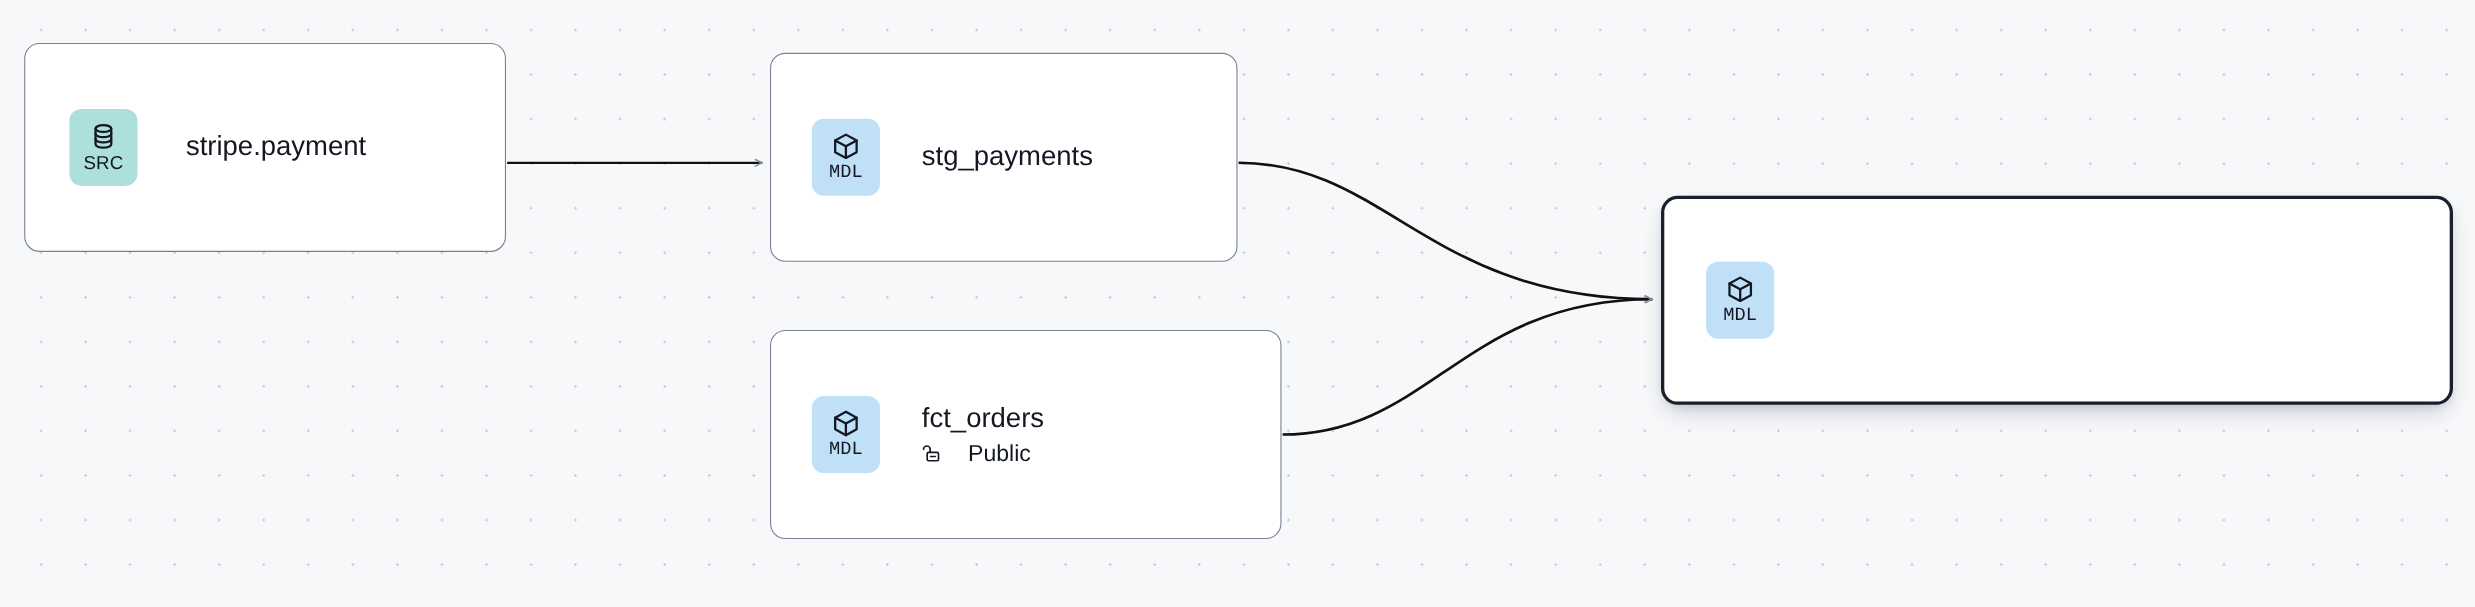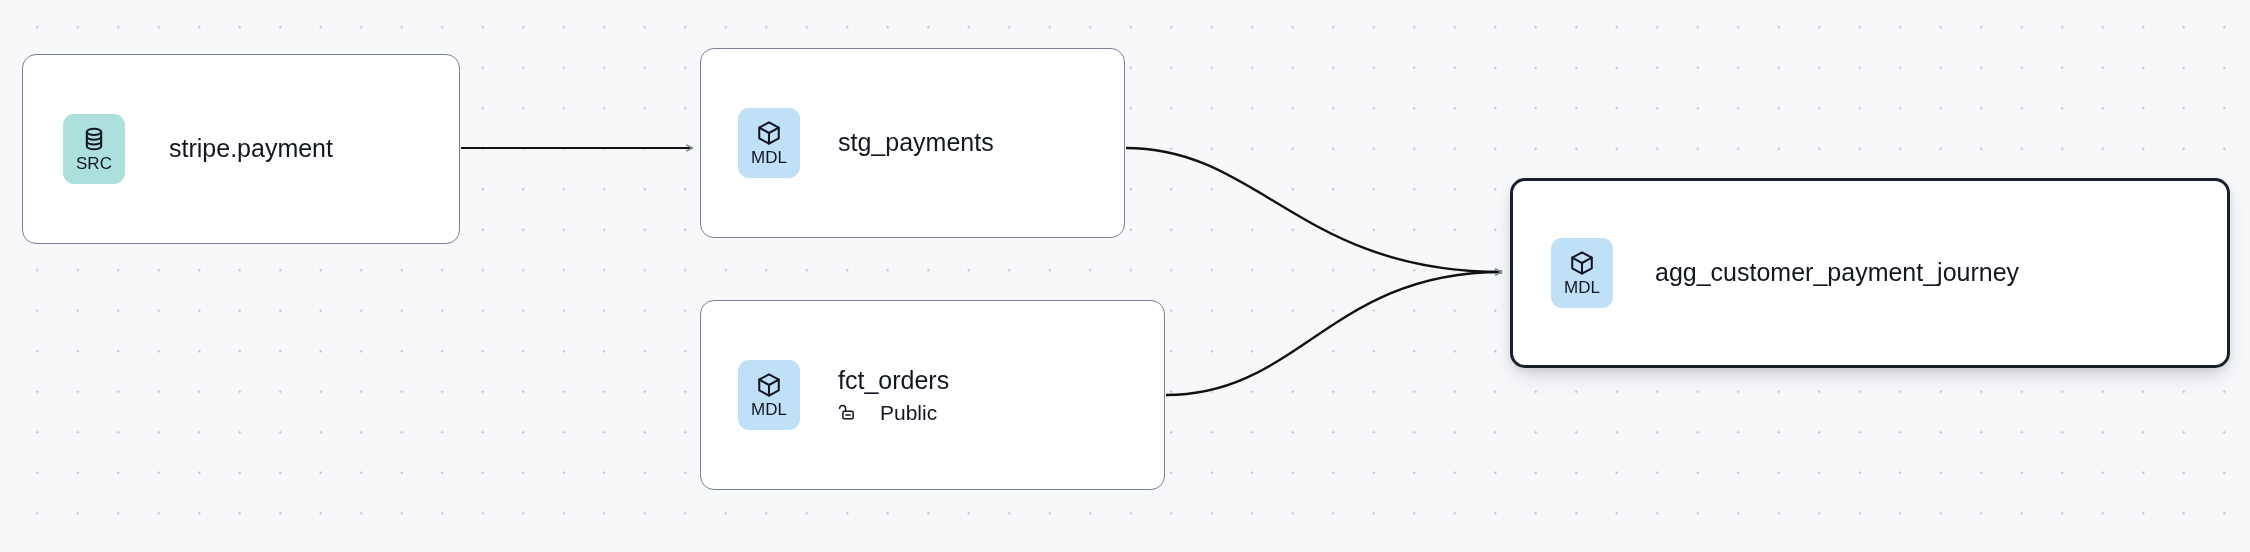--- a/index.html
+++ b/index.html
@@ -52,21 +52,21 @@
     width: 62px;
     height: 70px;
     border-radius: 11px;
     display: flex;
     flex-direction: column;
     align-items: center;
     justify-content: center;
     gap: 1px;
   }
   .badge.src { background: #ade0dd; }
-  .badge.mdl { background: #bfe0f7; }
+  .badge.mdl { background: #bfe0f7; font-family: Liberation Mono, monospace; }
 
   .badge svg {
     display: block;
     width: 26px;
     height: 26px;
   }
   .badge-text {
     font-size: 17px;
     line-height: 1;
     color: #131722;
@@ -100,21 +100,21 @@
   }
   .node-sub svg {
     display: block;
     width: 19px;
     height: 19px;
     flex: 0 0 auto;
   }
 
   
   #node-stripe-payment {
-    left: 22px;  top: 54px;  width: 438px; height: 190px;
+    left: 22px;  top: 39px;  width: 438px; height: 190px;
     padding-left: 40px; gap: 44px;
   }
   #node-stg-payments {
     left: 700px; top: 48px;  width: 425px; height: 190px;
     padding-left: 37px; gap: 38px;
   }
   #node-fct-orders {
     left: 700px; top: 300px; width: 465px; height: 190px;
     padding-left: 37px; gap: 38px;
   }
@@ -205,18 +205,15 @@
     <div class="badge mdl">
       <span>
         <svg viewBox="0 0 24 24" fill="none" stroke="#131722" stroke-width="1.9" stroke-linecap="round" stroke-linejoin="round">
           <path d="M12,2.2 L21,7.1 L21,16.9 L12,21.8 L3,16.9 L3,7.1 Z"></path>
           <path d="M3,7.1 L12,12 L21,7.1"></path>
           <path d="M12,12 L12,21.8"></path>
         </svg>
       </span>
       <span class="badge-text">MDL</span>
     </div>
-    <div class="node-body">
-      <div class="node-title">agg_customer_payment_journey</div>
-    </div>
   </div>
 
 </div>
 
 </body></html>

